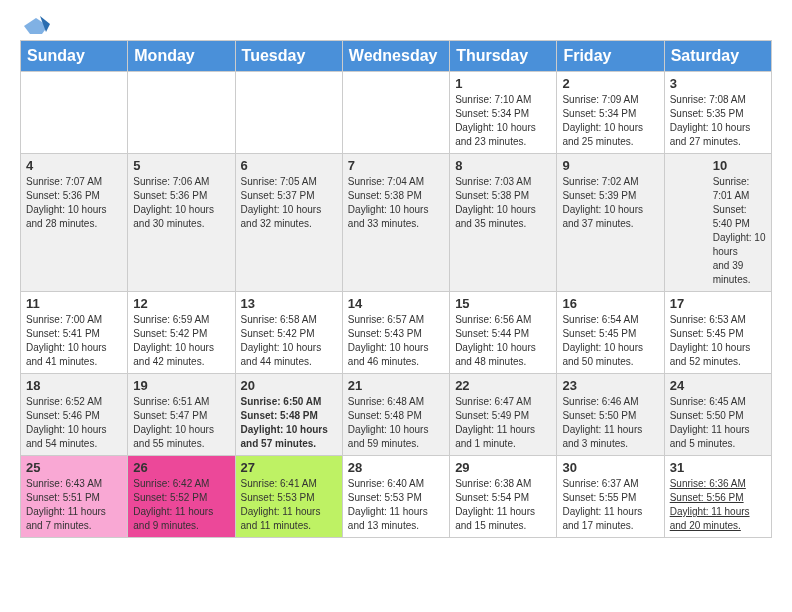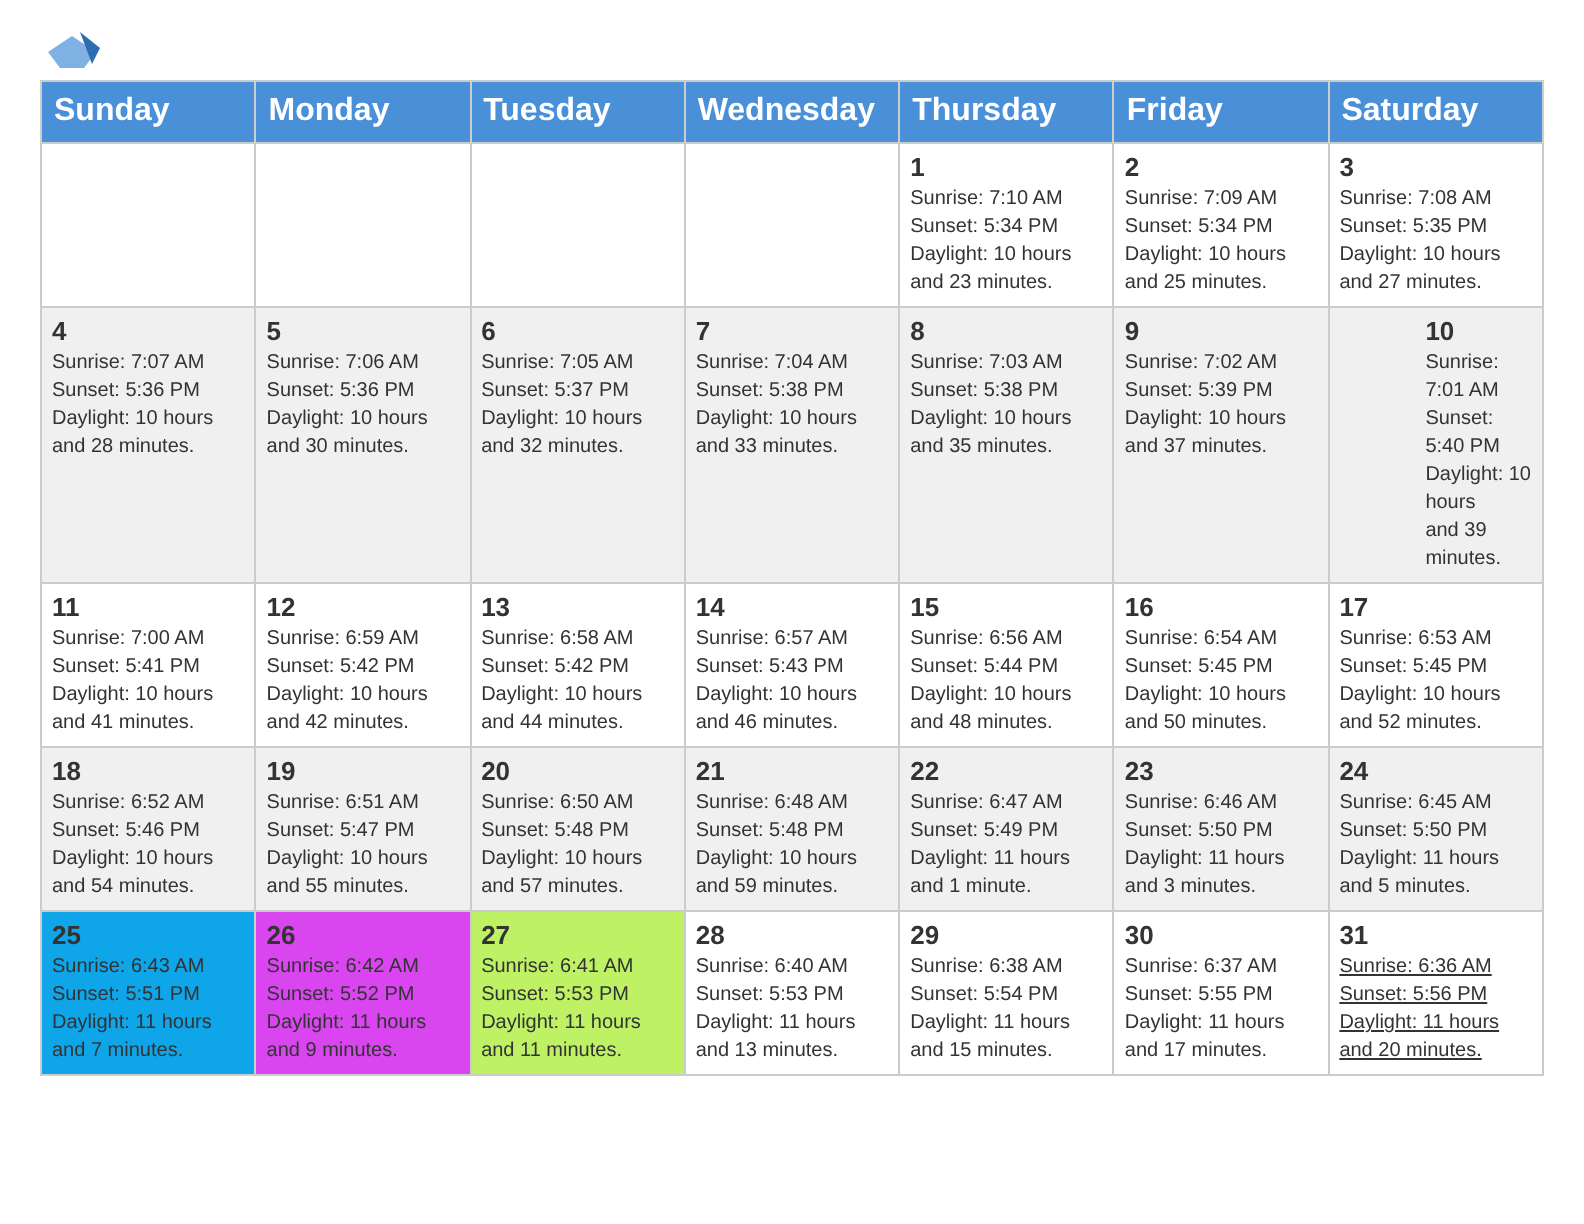--- a/index.html
+++ b/index.html
@@ -197,21 +197,21 @@
           </td>
           <td style="background: rgb(240, 240, 240);">
             <div class="day-num">19</div>
             <div class="day-info" style="white-space: pre-line;">Sunrise: 6:51 AM
 Sunset: 5:47 PM
 Daylight: 10 hours
 and 55 minutes.</div>
           </td>
           <td style="background: rgb(240, 240, 240);">
             <div class="day-num">20</div>
-            <div class="day-info" style="white-space: pre-line;">Sunrise: 6:50 AM
+            <div class="day-info" style="white-space: pre-line; font-weight: bold;">Sunrise: 6:50 AM
 Sunset: 5:48 PM
 Daylight: 10 hours
 and 57 minutes.</div>
           </td>
           <td style="background: rgb(240, 240, 240);">
             <div class="day-num">21</div>
             <div class="day-info" style="white-space: pre-line;">Sunrise: 6:48 AM
 Sunset: 5:48 PM
 Daylight: 10 hours
 and 59 minutes.</div>
@@ -232,28 +232,28 @@
           </td>
           <td style="background: rgb(240, 240, 240);">
             <div class="day-num">24</div>
             <div class="day-info" style="white-space: pre-line;">Sunrise: 6:45 AM
 Sunset: 5:50 PM
 Daylight: 11 hours
 and 5 minutes.</div>
           </td>
         </tr>
         <tr>
-          <td style="background: #0ea5e9;">
+          <td style="background: #f9a8d4;">
             <div class="day-num">25</div>
             <div class="day-info" style="white-space: pre-line;">Sunrise: 6:43 AM
 Sunset: 5:51 PM
 Daylight: 11 hours
 and 7 minutes.</div>
           </td>
-          <td style="background: #d946ef;">
+          <td style="background: #ec4899;">
             <div class="day-num">26</div>
             <div class="day-info" style="white-space: pre-line;">Sunrise: 6:42 AM
 Sunset: 5:52 PM
 Daylight: 11 hours
 and 9 minutes.</div>
           </td>
           <td style="background: #bef264;">
             <div class="day-num">27</div>
             <div class="day-info" style="white-space: pre-line;">Sunrise: 6:41 AM
 Sunset: 5:53 PM

